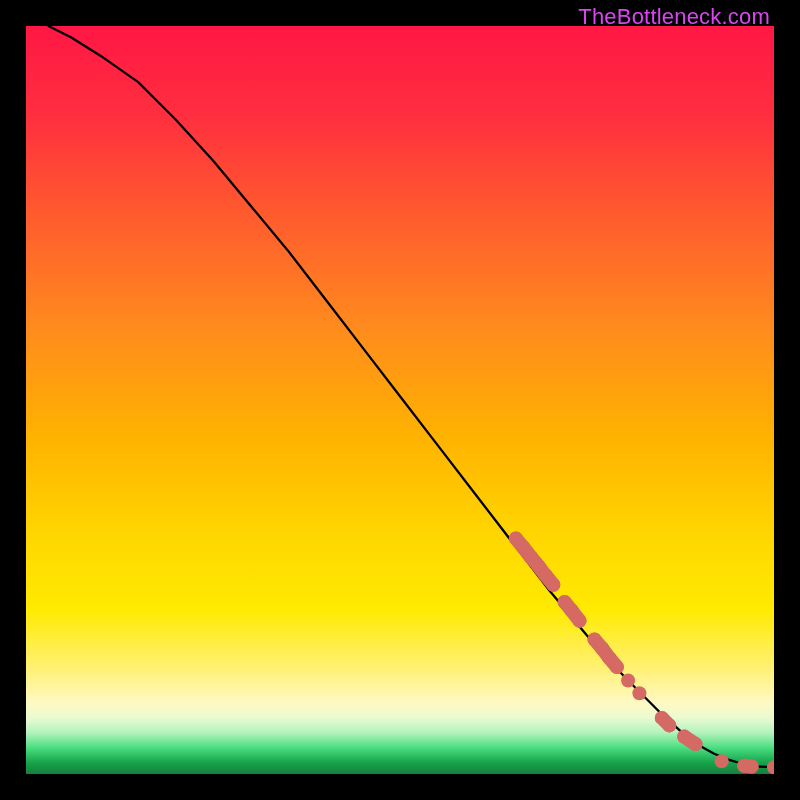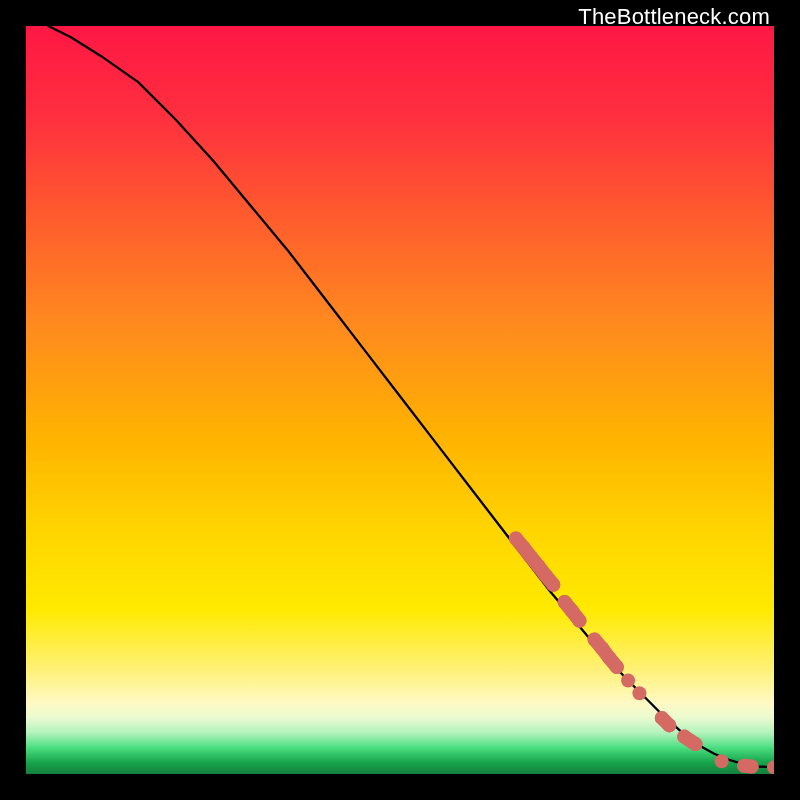--- a/index.html
+++ b/index.html
@@ -22,21 +22,21 @@
     position: absolute;
     left: 0;
     top: 0;
     width: 748px;
     height: 748px;
   }
   .watermark {
     position: absolute;
     top: 4px;
     right: 30px;
-    color: #ffffff;
+    color: #d946ef;
     font-size: 22px;
     letter-spacing: 0.2px;
   }
   .curve {
     fill: none;
     stroke: #000;
     stroke-width: 2.3;
     stroke-linecap: round;
     stroke-linejoin: round;
   }

